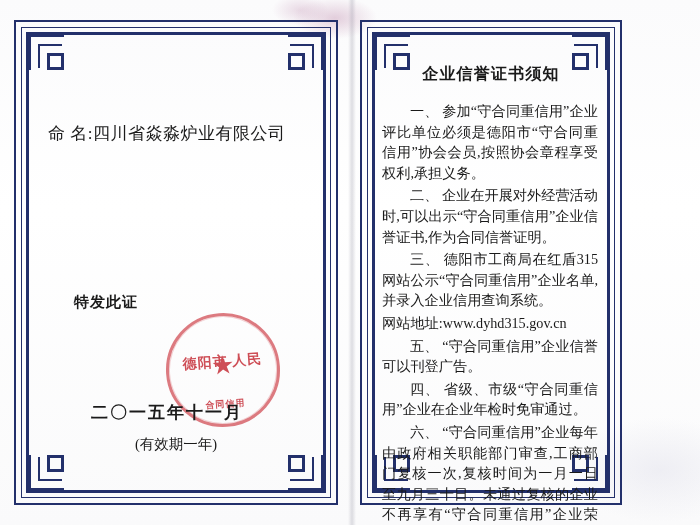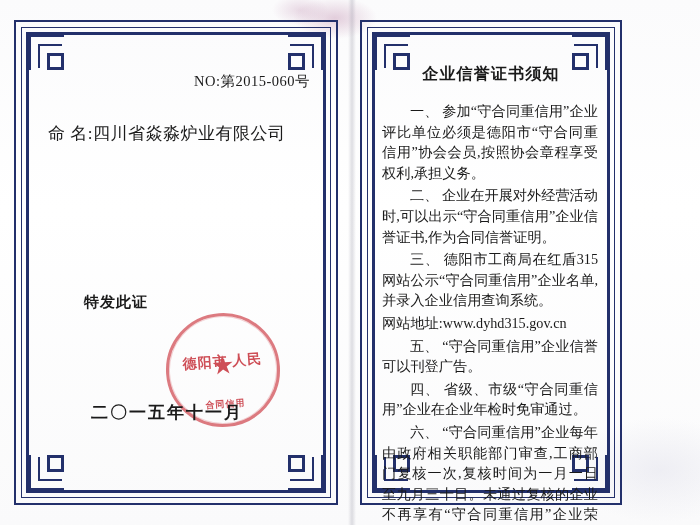--- a/index.html
+++ b/index.html
@@ -142,21 +142,20 @@
     font-weight: bold;
     letter-spacing: 1px;
   }
   .issue-note {
     position: absolute;
     left: 40px;
     top: 253px;
     font-size: 15px;
     font-weight: bold;
     letter-spacing: 1px;
-    margin-left: 10px;
   }
   .date-line {
     position: absolute;
     left: 0;
     right: 18px;
     top: 361px;
     text-align: center;
     font-size: 17px;
     font-weight: bold;
     letter-spacing: 2px;
@@ -276,35 +275,35 @@
     </div>
     <div class="corner br">
       <span class="h"></span>
         <span class="v"></span>
         <span class="h2"></span>
         <span class="v2"></span>
         <span class="sq"></span>
     </div>
 
     <div class="content">
-      <div class="serial">NO:第2015-060号</div>
 
       <div class="name-line">命 名:四川省焱淼炉业有限公司</div>
 
 
       <div class="issue-note">特发此证</div>
 
       <div class="seal">
         <div class="seal-center-text">德阳市 人民</div>
         <div class="seal-star">★</div>
         <div class="seal-bottom">合同信用</div>
       </div>
 
       <div class="date-line">二〇一五年十一月</div>
 
+      <div class="validity">(有效期一年)</div>
     </div>
   </div>
 
   <div class="page right">
     <div class="border-outer"></div>
     <div class="border-inner"></div>
     <div class="border-inner2"></div>
 
     <div class="corner tl">
       <span class="h"></span>

